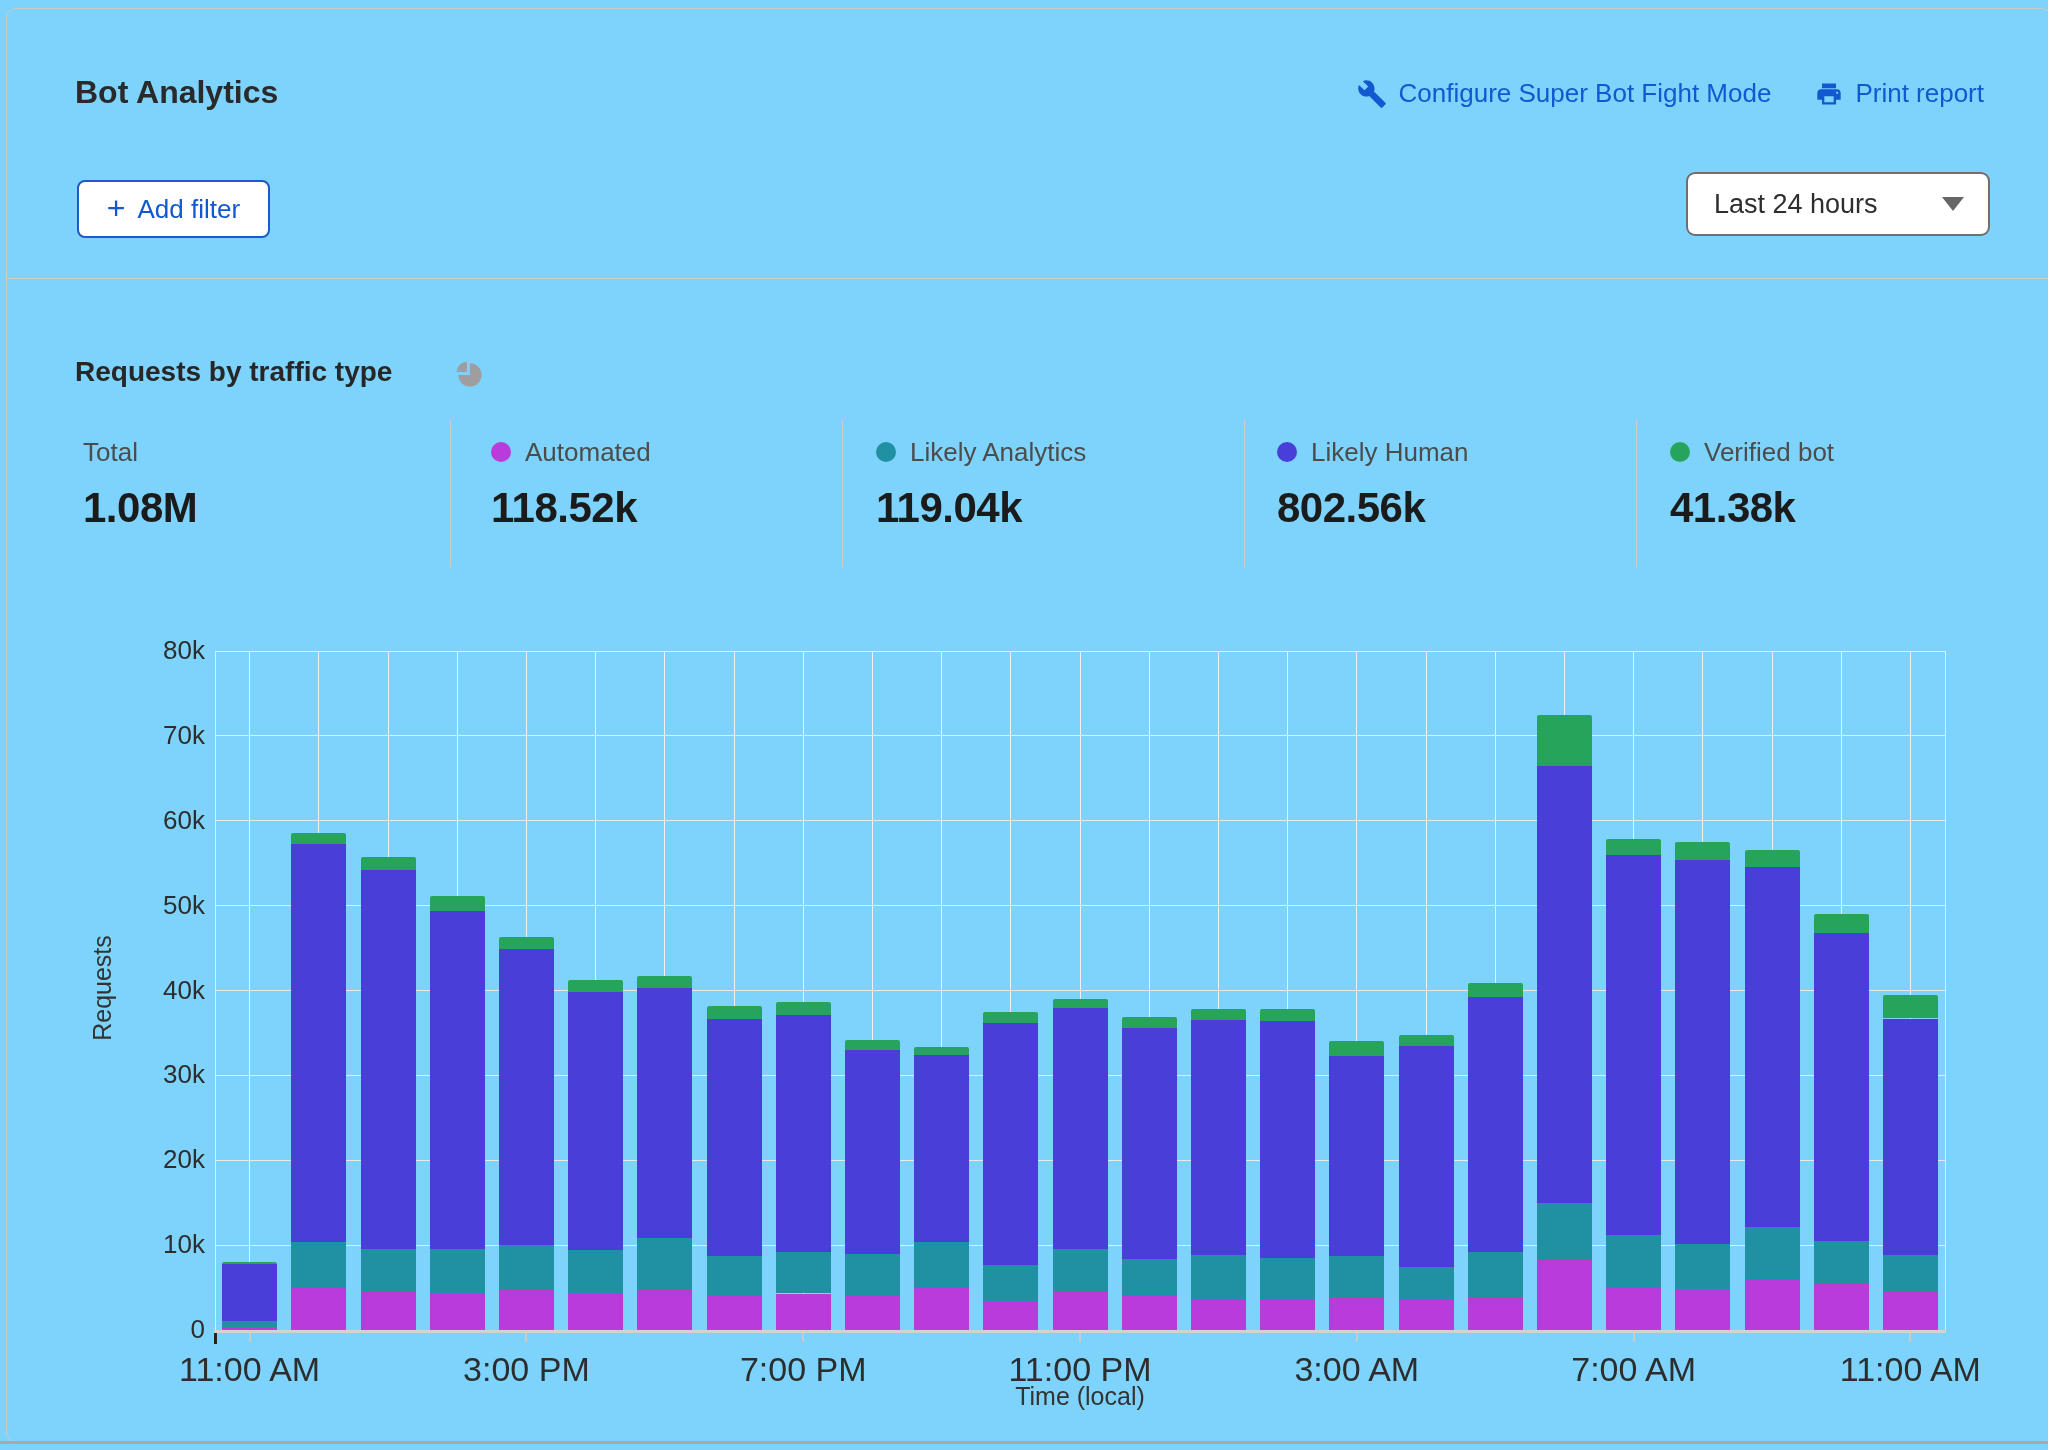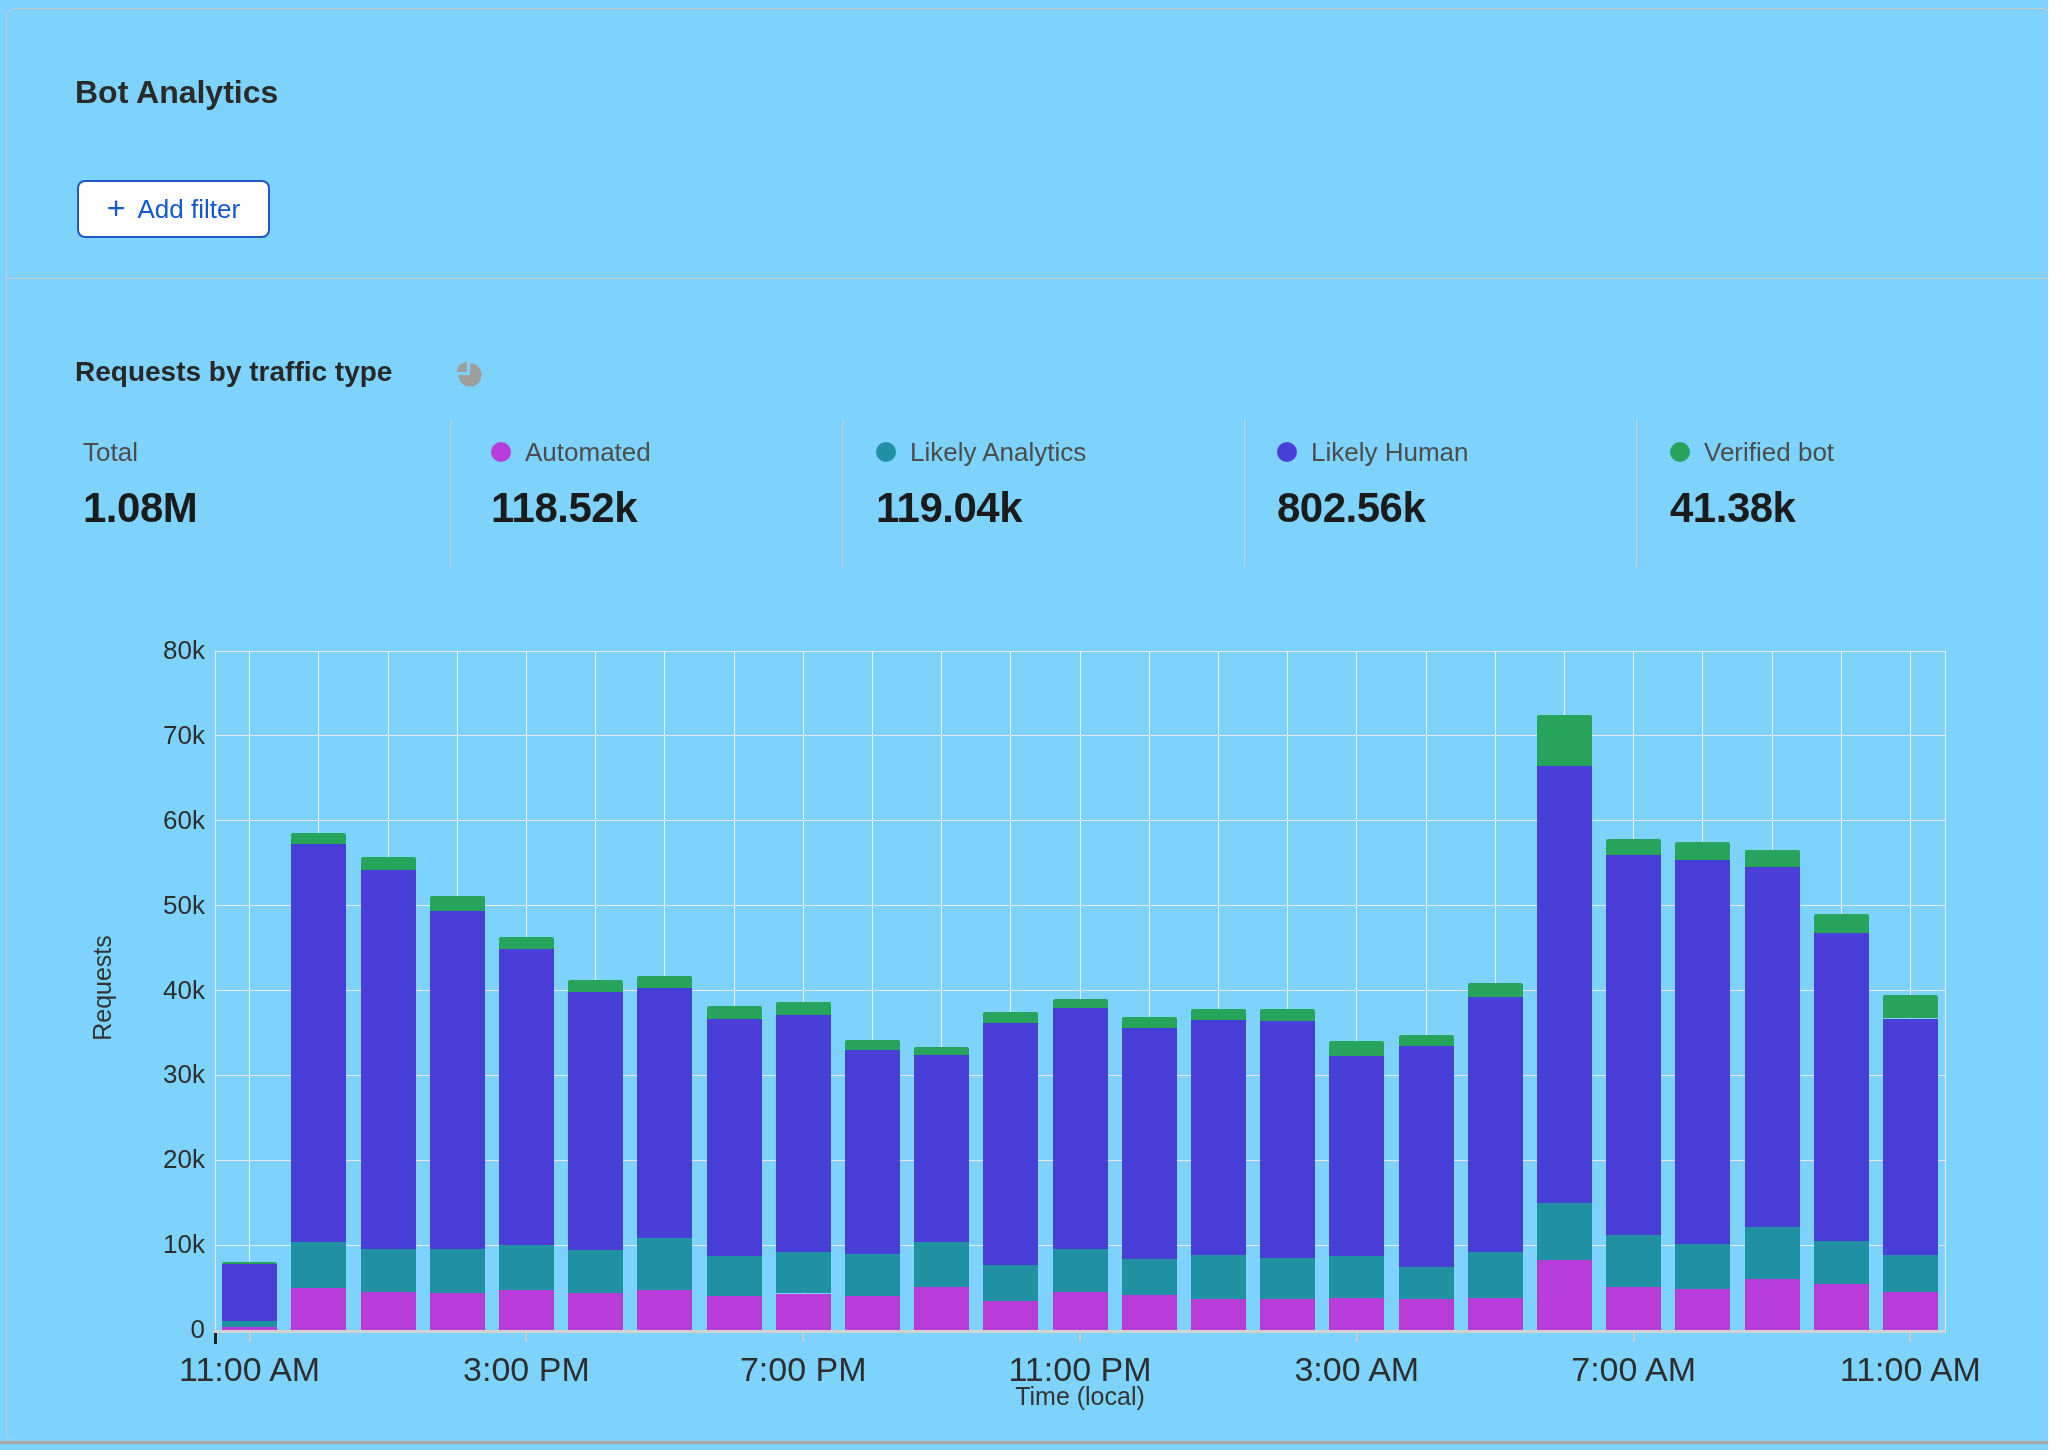--- a/index.html
+++ b/index.html
@@ -44,26 +44,48 @@
 </style>
 </head>
 <body>
 
 <div class="page">
 
   <div class="card"></div>
 
   <h1 class="page-title">Bot Analytics</h1>
 
+  <div class="header-links">
+    <a class="hlink">
+      <span>
+        <svg width="30" height="30" viewBox="0 0 24 24" fill="#1158d1">
+            <path d="M22.7 19l-9.1-9.1c.9-2.3.4-5-1.5-6.9-2-2-5-2.4-7.4-1.3L9 6 6 9 1.6 4.7C.4 7.1.9 10.1 2.9 12.1c1.9 1.9 4.6 2.4 6.9 1.5l9.1 9.1c.4.4 1 .4 1.4 0l2.3-2.3c.5-.4.5-1.1.1-1.4z"></path>
+          </svg>
+      </span>
+      <span>Configure Super Bot Fight Mode</span>
+    </a>
+    <a class="hlink">
+      <span>
+        <svg width="28" height="28" viewBox="0 0 24 24" fill="#1158d1">
+            <path d="M19 8H5c-1.66 0-3 1.34-3 3v6h4v4h12v-4h4v-6c0-1.66-1.34-3-3-3zm-3 11H8v-5h8v5zm3-7c-.55 0-1-.45-1-1s.45-1 1-1 1 .45 1 1-.45 1-1 1zm-1-9H6v4h12V3z"></path>
+          </svg>
+      </span>
+      <span>Print report</span>
+    </a>
+  </div>
 
   <button class="add-filter">
     <span class="plus">+</span>
     <span>Add filter</span>
   </button>
 
+  <div class="time-range">
+    <span>Last 24 hours</span>
+    <span class="caret"></span>
+  </div>
 
   <div class="header-divider"></div>
 
   <h2 class="section-title">Requests by traffic type</h2>
   <span class="pie-icon">
     <svg width="28" height="28" viewBox="0 0 24 24" fill="#9e9e9e">
       <path d="M12.8 12.8 L12.8 2.8 A10 10 0 1 1 2.8 12.8 Z"></path>
       <path d="M10.2 10.2 L10.2 1.4 A8.8 8.8 0 0 0 1.4 10.2 Z"></path>
     </svg>
   </span>

